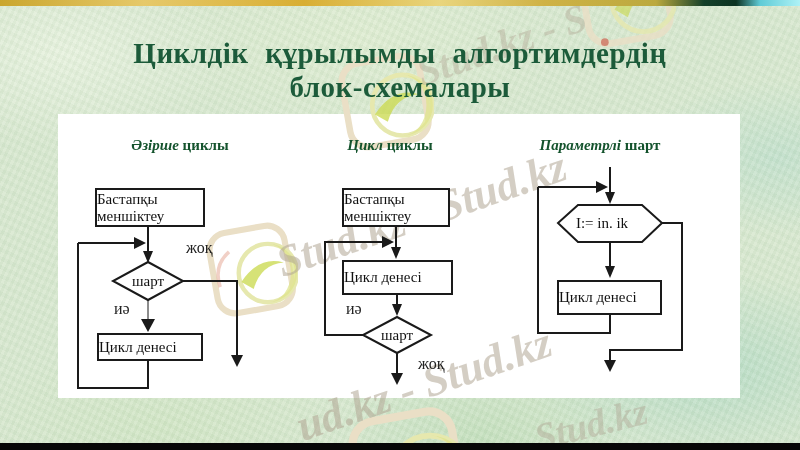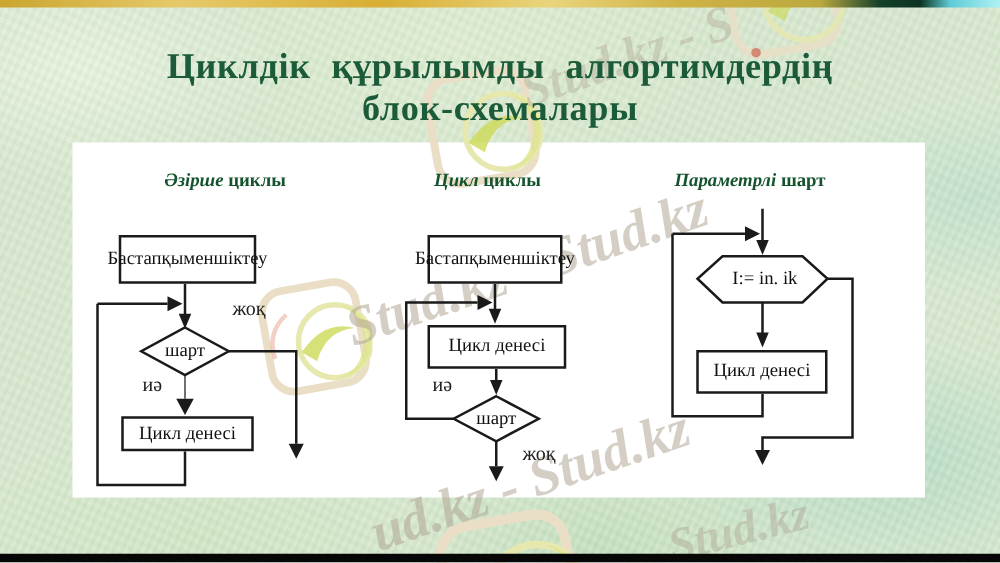--- a/index.html
+++ b/index.html
@@ -47,21 +47,21 @@
   .wm-b2{left:535px;top:416px;font-size:38px;transform:rotate(-14deg);color:rgba(176,166,148,.45);}
   .wm-top{left:418px;top:50px;font-size:40px;transform:rotate(-19deg);color:rgba(176,166,148,.42);}
   .logo{position:absolute;z-index:2;}
   
   .charts{position:absolute;left:62px;top:117px;width:678px;height:281px;z-index:3;}
   .flow-svg{position:absolute;left:0;top:0;width:678px;height:281px;}
   .fhead{position:absolute;font-size:15px;font-weight:bold;color:#14532d;text-align:center;}
   .fhead .em{font-style:italic;}
   .fbox{
     position:absolute;border:2px solid #1a1a1a;background:#fff;
-    display:flex;flex-direction:row;align-items:center;justify-content:center;
+    display:flex;flex-direction:column;align-items:flex-start;justify-content:center;
     font-size:15px;line-height:17px;color:#111;text-align:center;font-family:Liberation Serif, serif;
   }
   .dtext{position:absolute;font-size:15px;color:#111;text-align:center;}
   .flabel{position:absolute;font-size:16px;color:#222;}
 </style>
 </head>
 <body>
 
 <div class="bg"></div>
 
@@ -176,21 +176,21 @@
   <div class="fbox" style="left:280px;top:143px;width:107px;height:31px;">
     <div>Цикл денесі</div>
   </div>
   <div class="flabel" style="left:284px;top:183px;">иә</div>
   <div class="dtext" style="left:305px;top:210px;width:60px;">шарт</div>
   <div class="flabel" style="left:356px;top:238px;">жоқ</div>
 
   <div class="fhead" style="left:448px;top:20px;width:180px;">
     <span class="em">Параметрлі</span><span> шарт</span>
   </div>
-  <div class="dtext" style="left:472px;top:98px;width:104px;text-align:right;">I:= in. ik</div>
+  <div class="dtext" style="left:488px;top:98px;width:104px;">I:= in. ik</div>
   <div class="fbox" style="left:495px;top:163px;width:101px;height:31px;">
     <div>Цикл денесі</div>
   </div>
 
 </div>
 
 <div class="strip-top"></div>
 <div class="bar-bottom"></div>
 
 </body></html>

